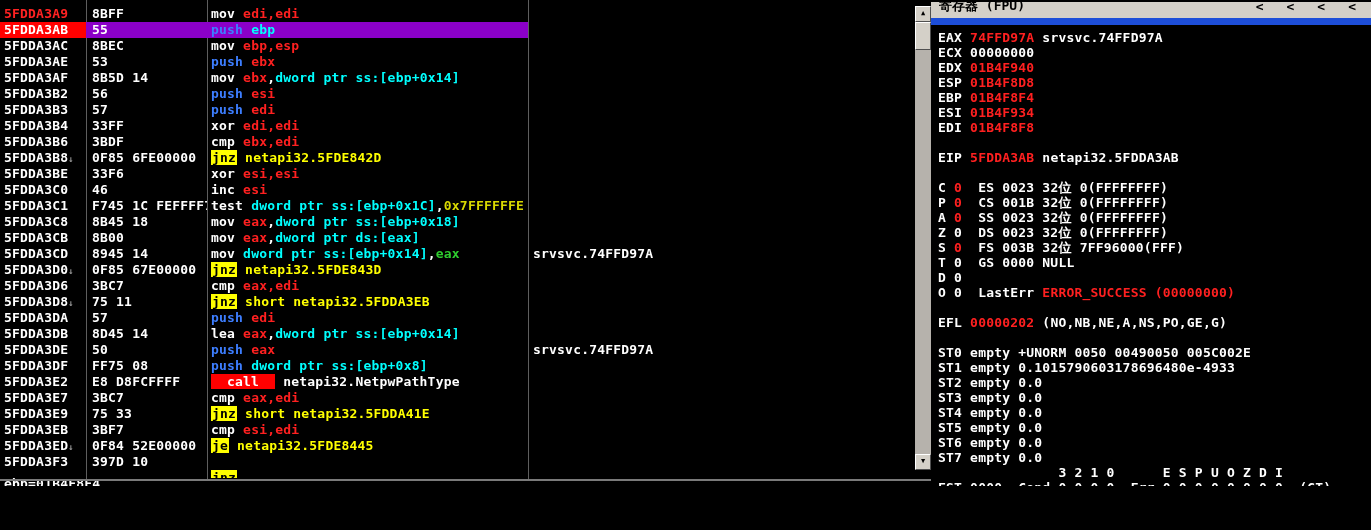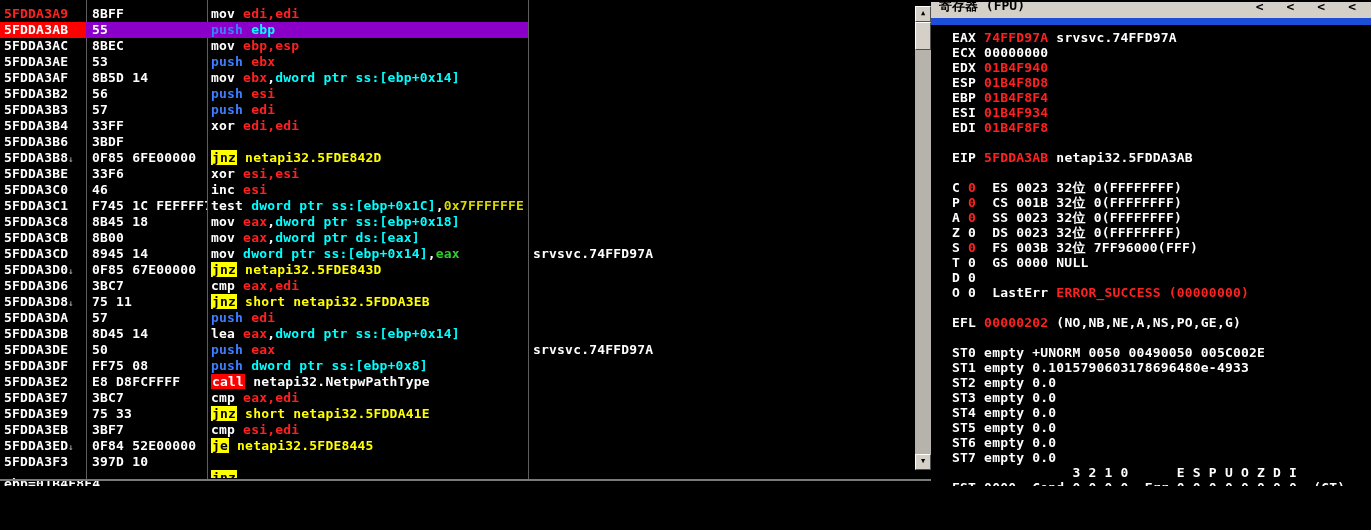--- a/index.html
+++ b/index.html
@@ -26,36 +26,36 @@
   .info{position:absolute;left:4px;top:476px;font-size:13px;letter-spacing:.2px;color:#fff;z-index:2}
 
   
   .tk-mn{color:#fff}
   .tk-reg{color:#ff2020}
   .tk-mem{color:#00ffff}
   .tk-imm{color:#d8d800}
   .tk-pu{color:#3d7eff}
   .tk-jt{color:#ffff00}
   .tk-jcc{background:#ffff00;color:#000;padding:0 1px}
-  .tk-call{background:#ff0000;color:#fff;padding:0 1px}
+  .tk-call{background:#ff0000;color:#fff;padding:0 16px}
   .tk-ct{color:#fff}
   .tk-grn{color:#2ecc2e}
 
   
   .sb{position:absolute;left:915px;top:6px;width:16px;height:464px;background:#b6b2ac;z-index:4}
   .sb-btn{position:absolute;left:0;width:16px;height:16px;background:#d4d0c8;border:1px solid;border-color:#fff #505050 #505050 #fff;color:#000;font-size:7px;line-height:13px;text-align:center}
   .sb-up{top:0}
   .sb-down{bottom:0}
   .sb-thumb{position:absolute;left:0;top:16px;width:16px;height:28px;background:#d4d0c8;border:1px solid;border-color:#fff #505050 #505050 #fff}
 
   
   .regs{position:absolute;left:931px;top:0;width:440px;height:530px;background:#000}
   .reg-hdr{position:absolute;left:0;top:2px;width:440px;height:23px;background:#d4d0c8;color:#000;display:flex;align-items:center;padding:0 15px 8px 8px;font-size:13px;border-bottom:7px solid #1d4ed8}
   .chev{margin-left:auto;display:flex;gap:23px;font-size:13px}
-  .reg-body{position:absolute;left:21px;top:30px}
+  .reg-body{position:absolute;left:7px;top:30px}
   .reg-line{height:15px;line-height:15px;font-size:13px;letter-spacing:.2px;white-space:pre}
   .rg-w{color:#fff}
   .rg-r{color:#ff2020}
 </style>
 </head>
 <body>
 
 <div class="app">
 
   <div class="disasm">
@@ -108,20 +108,21 @@
         </div>
         <div class="drow">
           <div class="c-addr">5FDDA3B4</div>
           <div class="c-bytes">33FF</div>
           <div class="c-instr"><span class="tk-mn">xor </span><span class="tk-reg">edi,edi</span></div>
           <div class="c-cmt"></div>
         </div>
         <div class="drow">
           <div class="c-addr">5FDDA3B6</div>
           <div class="c-bytes">3BDF</div>
+          <div class="c-instr"><span class="tk-mn">cmp </span><span class="tk-reg">ebx,edi</span></div>
           <div class="c-cmt"></div>
         </div>
         <div class="drow">
           <div class="c-addr">5FDDA3B8<span class="jmark">↓</span></div>
           <div class="c-bytes">0F85 6FE00000</div>
           <div class="c-instr"><span class="tk-jcc">jnz</span><span class="tk-jt"> netapi32.5FDE842D</span></div>
           <div class="c-cmt"></div>
         </div>
         <div class="drow">
           <div class="c-addr">5FDDA3BE</div>

